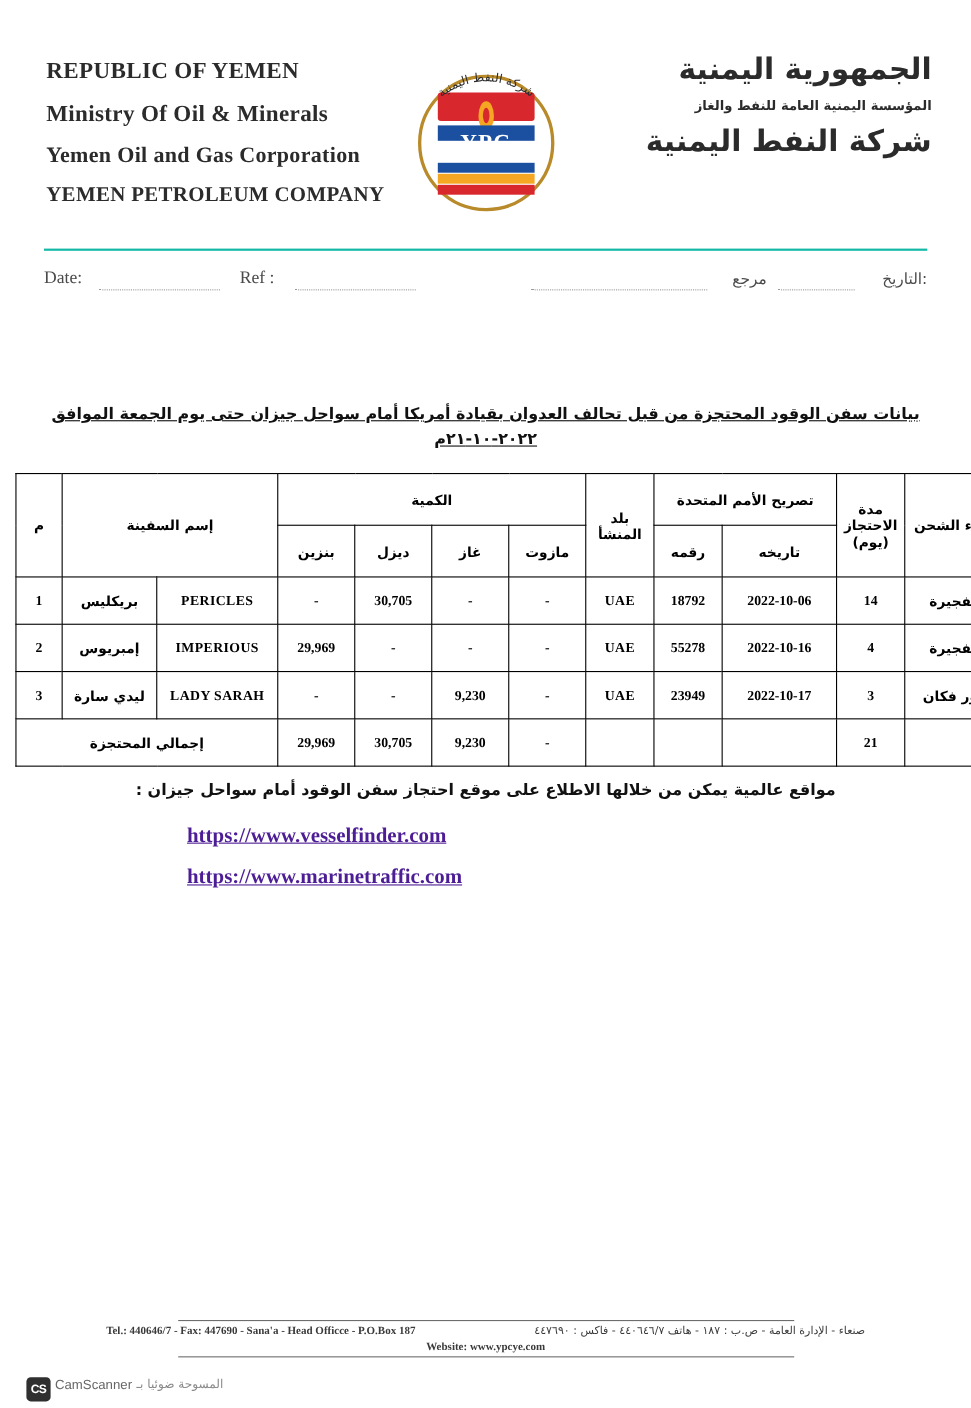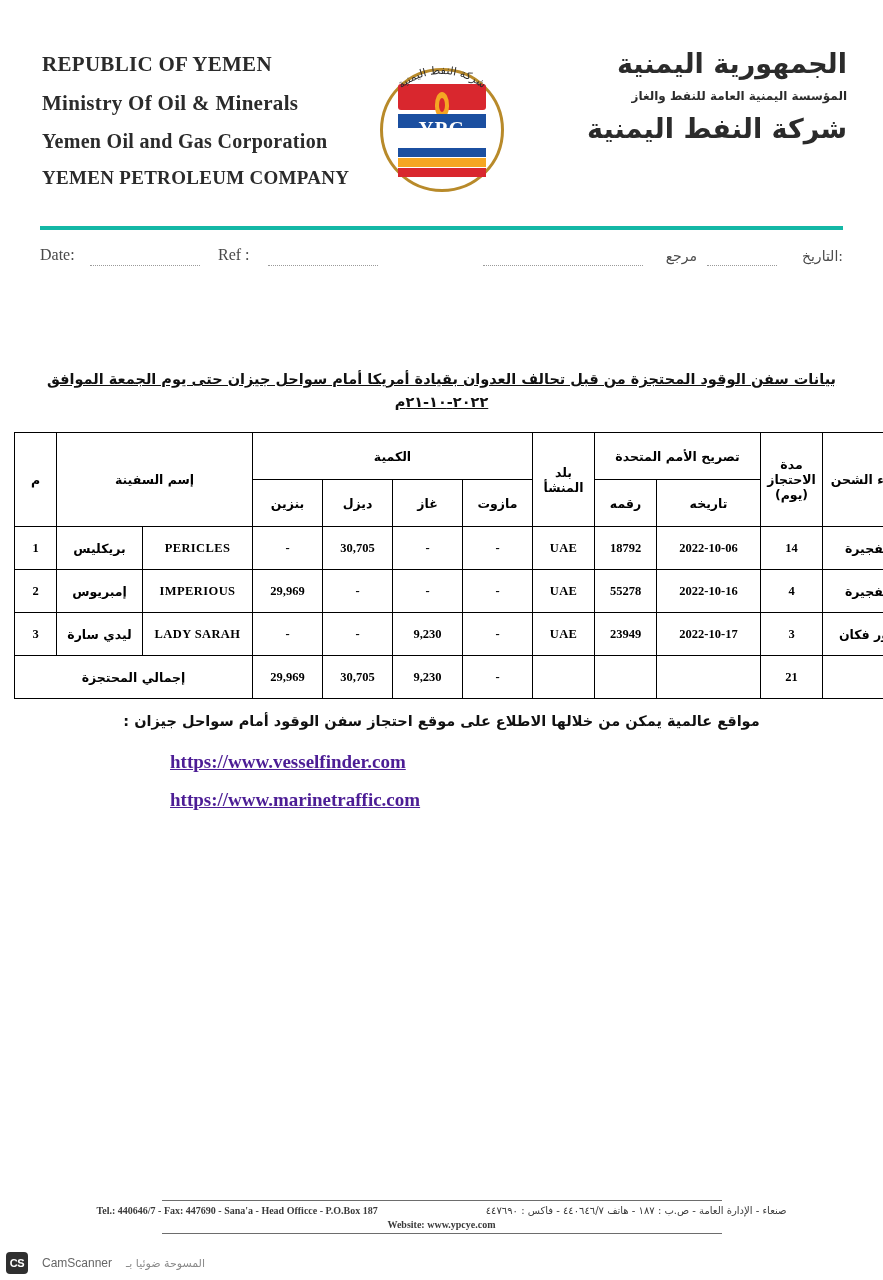--- a/index.html
+++ b/index.html
@@ -145,21 +145,21 @@
     height: 150px;
     font-family: "DejaVu Sans", sans-serif;
     font-size: 11px;
     color: #2b2b2b;
   }
 
   
   .daterefzone {
     position: relative;
     margin: 6px 40px 0 40px;
-    border-top: 4px solid #14b8a6;
+    border-top: 2px solid #14b8a6;
     padding-top: 16px;
     height: 52px;
   }
   .dr-item {
     position: absolute;
     font-family: "Liberation Serif", serif;
     font-size: 16px;
     color: #4a4a4a;
     white-space: nowrap;
   }
@@ -308,25 +308,24 @@
   }
   .footer-rule2 {
     width: 560px;
     margin: 3px auto 0 auto;
     border-top: 1px solid #6d6d6d;
   }
 
   
   .cs-bar {
     position: absolute;
-    left: 6px;
+    left: 24px;
     bottom: 6px;
     display: flex;
-    align-items: center;
-    gap: 14px;
+    gap: 4px;
   }
   .cs-logo {
     width: 22px;
     height: 22px;
     border-radius: 4px;
     background: #2f2f2f;
     color: #ffffff;
     font-family: "Liberation Sans", sans-serif;
     font-size: 11px;
     font-weight: bold;

